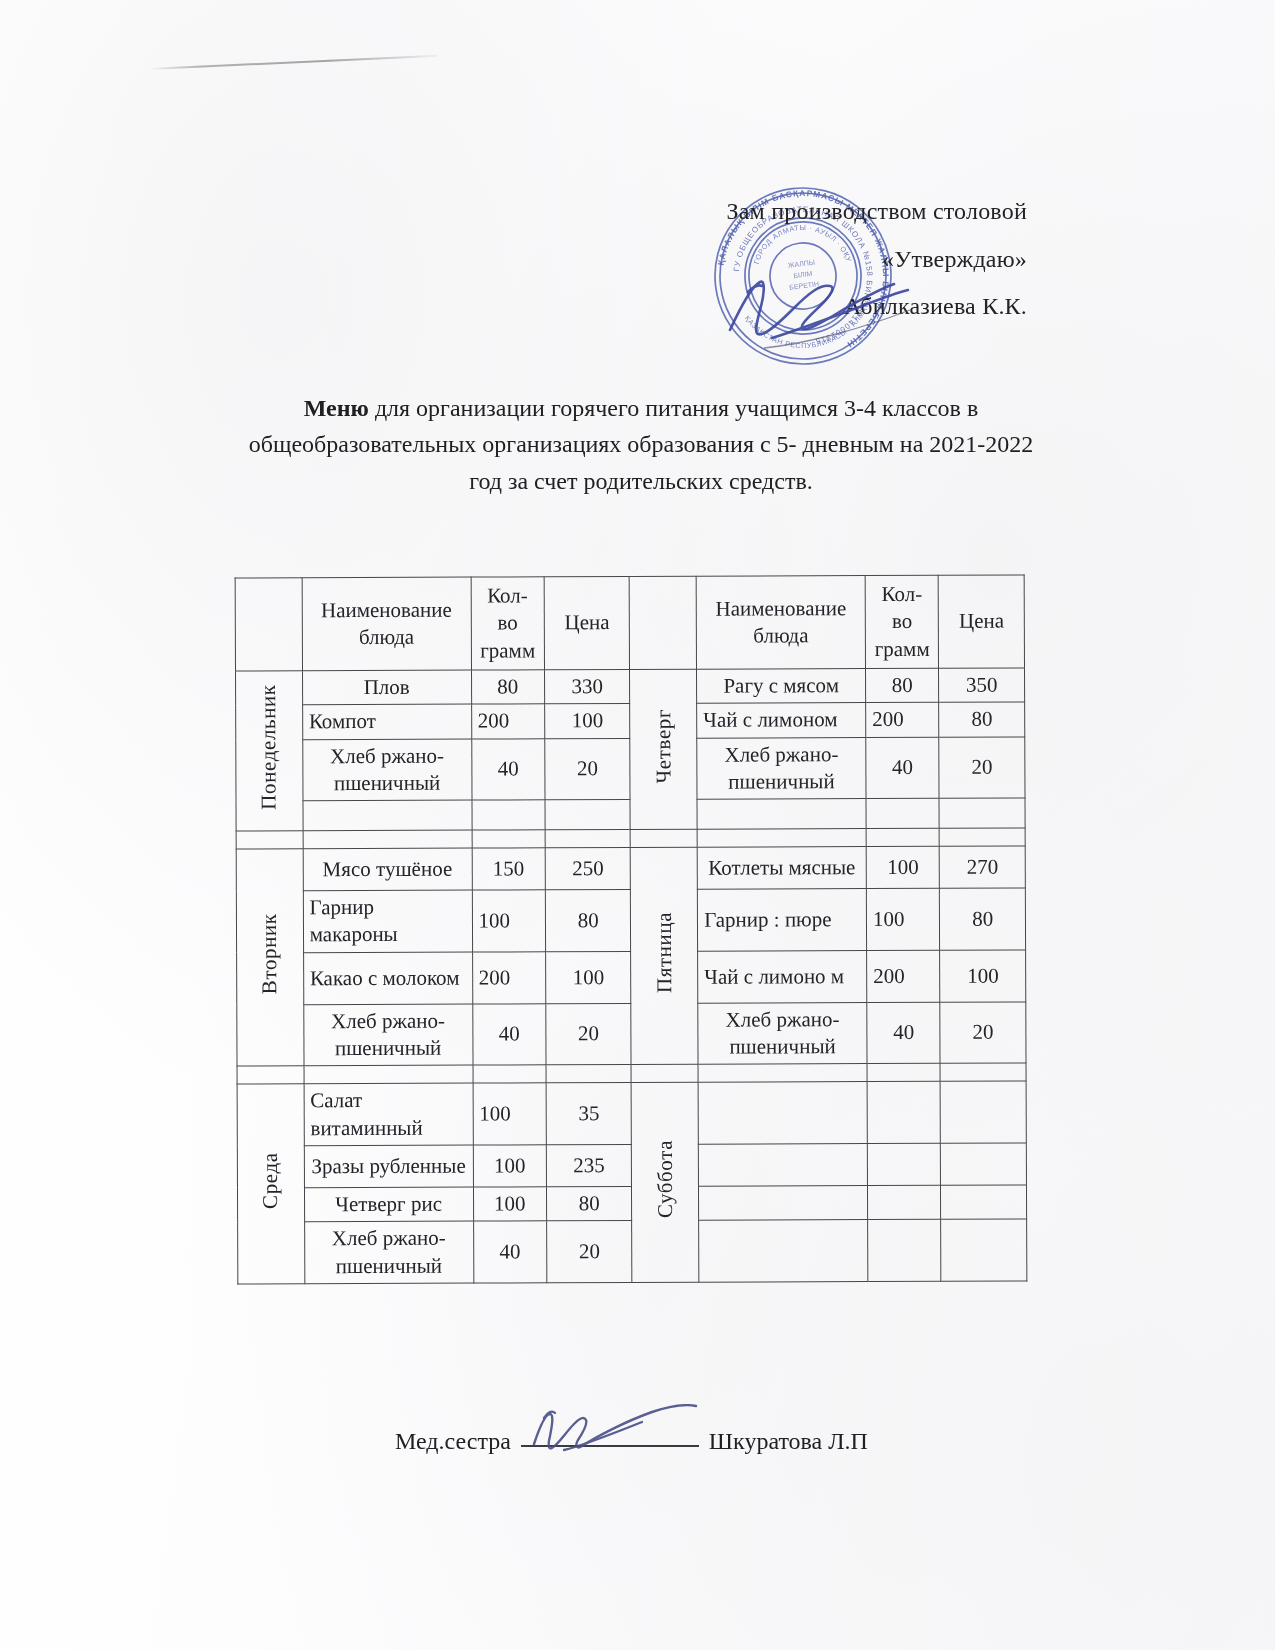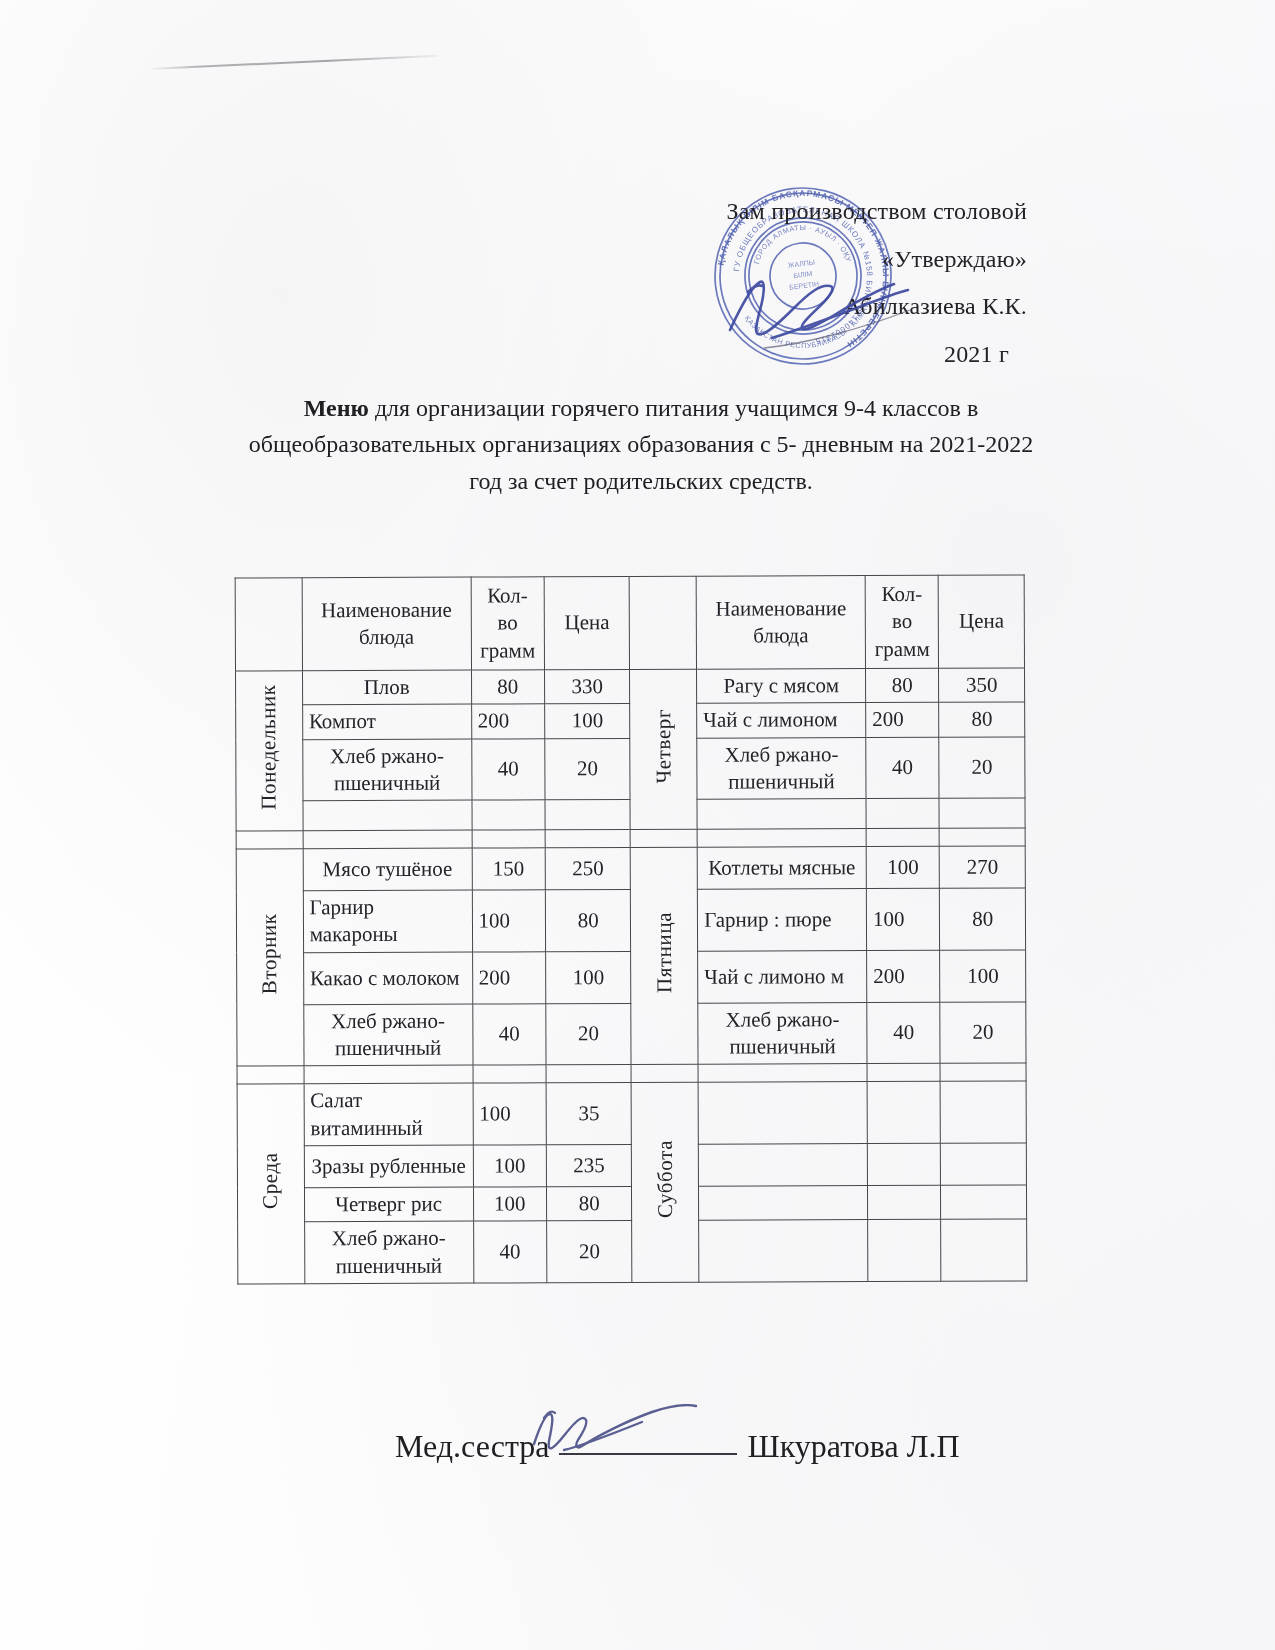--- a/index.html
+++ b/index.html
@@ -165,21 +165,21 @@
   .r-tall  { height: 52px; }
   .r-mid   { height: 42px; }
   .r-short { height: 32px; }
   .r-empty { height: 30px; }
 
   
   .footer-sign {
     position: absolute;
     left: 395px;
     top: 1428px;
-    font-size: 32px;
+    font-size: 24px;
     color: #202024;
     display: flex;
     align-items: baseline;
     gap: 10px;
     z-index: 4;
   }
   .sig-rule {
     display: inline-block;
     width: 178px;
     border-bottom: 2px solid #3a3a42;
@@ -246,25 +246,24 @@
         <path d="M 36,40 C 42,34 46,32 50,34"></path>
       </g>
       <path d="M 52,96 C 92,92 146,78 198,58" fill="none" stroke="#51516a" stroke-width="1.3" opacity="0.65"></path>
     </svg>
   </div>
 
   <div class="approval">
     <div>Зам производством столовой</div>
     <div>«Утверждаю»</div>
     <div>Абилказиева К.К.</div>
-    <div class="appr-year">2021 г</div>
   </div>
 
   <div class="doc-title">
-    <div><b>Меню</b><span> для организации горячего питания учащимся 9-4 классов в</span></div>
+    <div><b>Меню</b><span> для организации горячего питания учащимся 3-4 классов в</span></div>
     <div>общеобразовательных организациях образования с 5- дневным на 2021-2022</div>
     <div>год за счет родительских средств.</div>
   </div>
 
   <div class="menu-table-wrap">
     <table class="menu">
       <colgroup>
         <col class="c-day">
           <col class="c-dish">
           <col class="c-qty">

